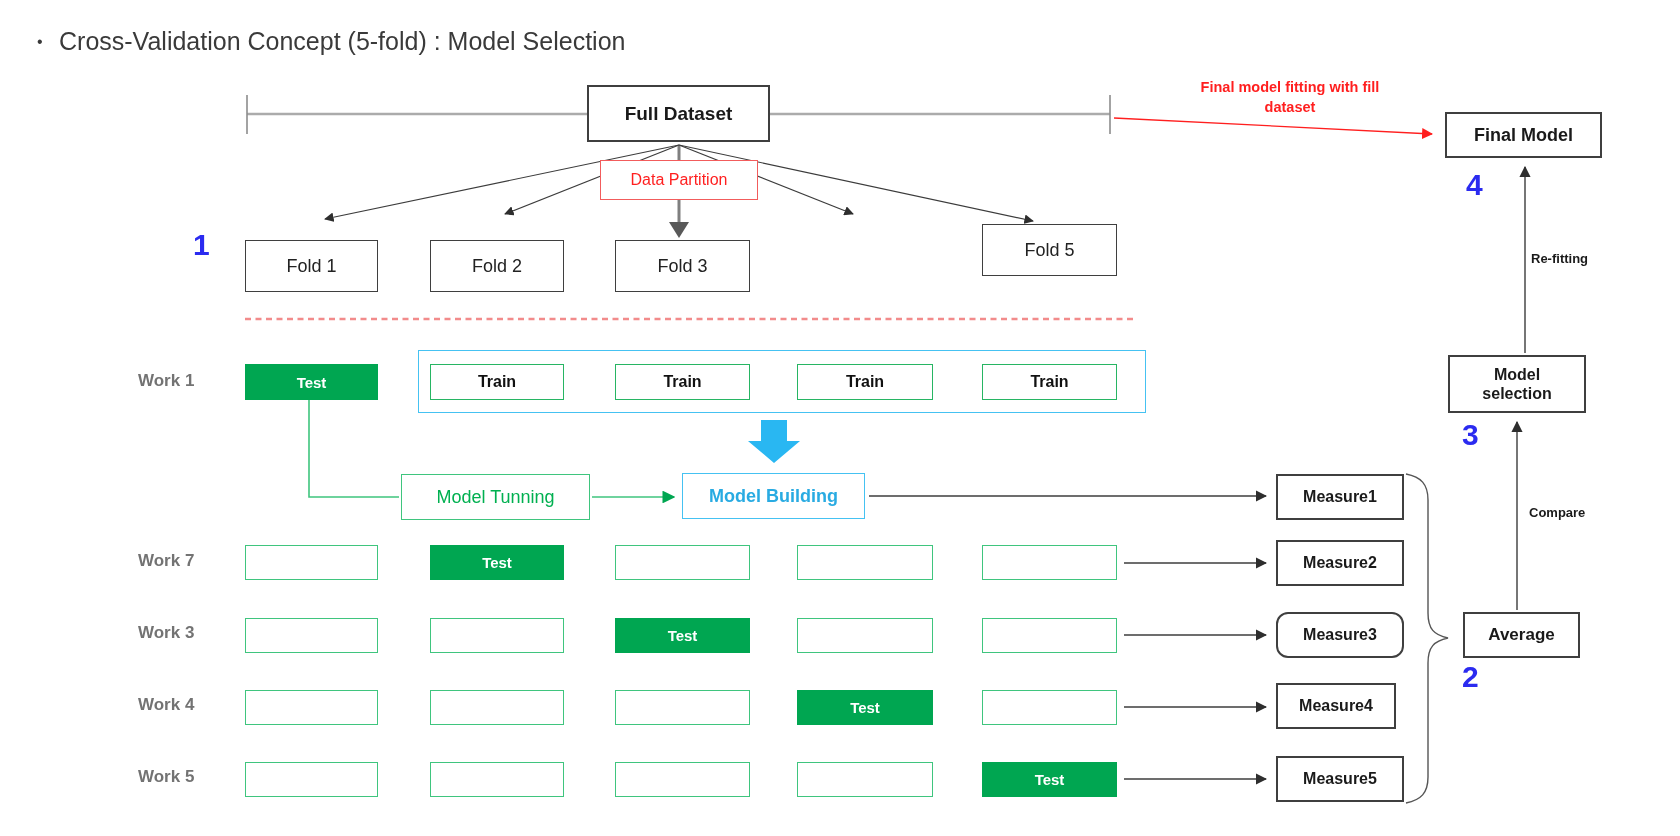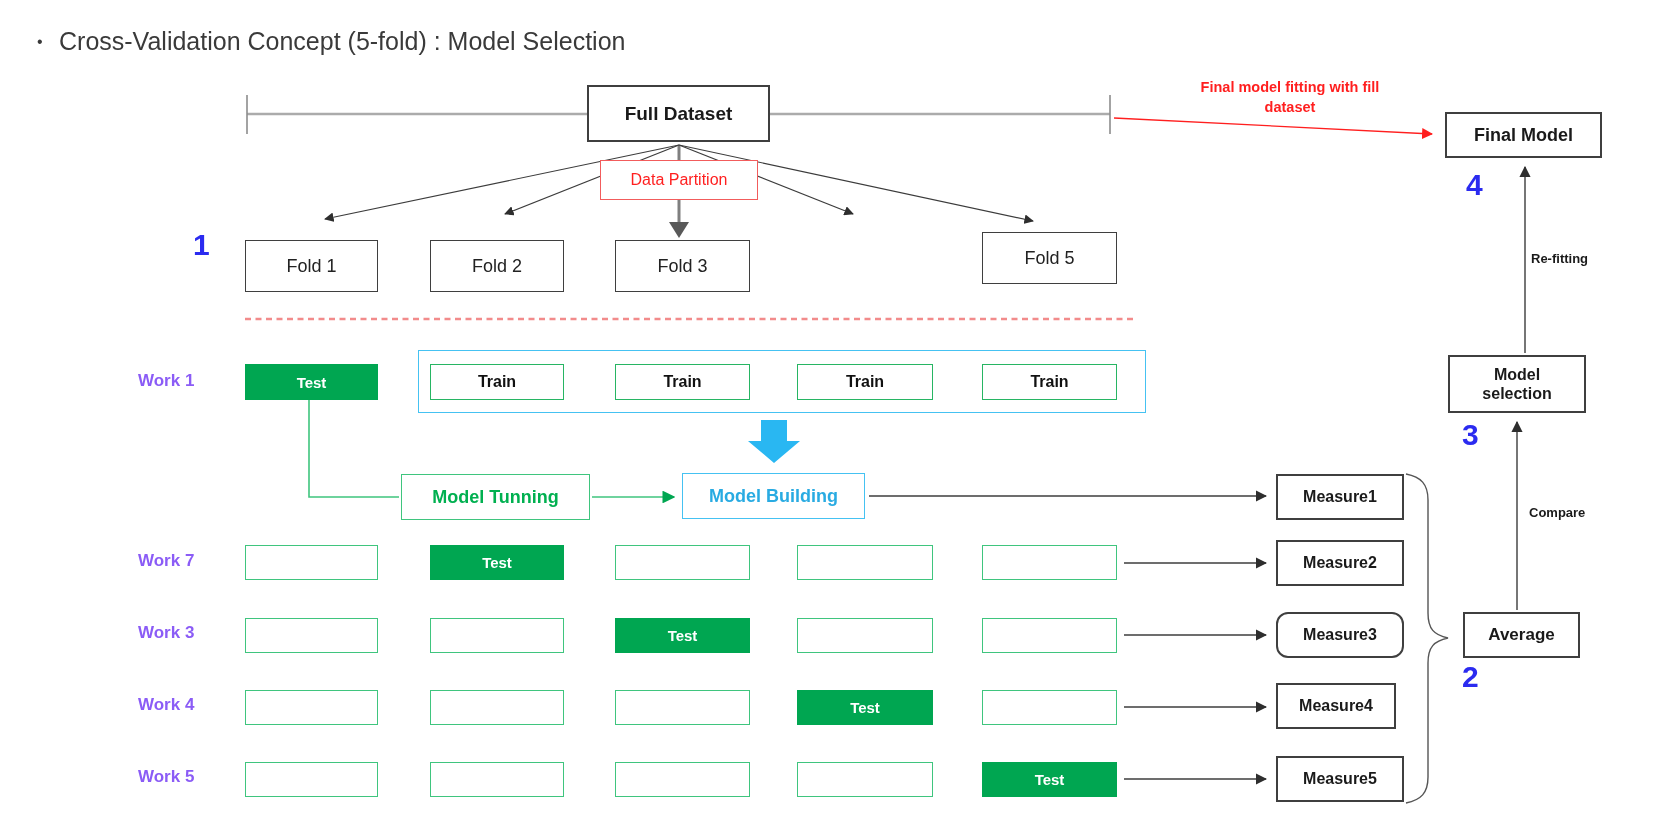--- a/index.html
+++ b/index.html
@@ -8,24 +8,24 @@
   svg.connectors{position:absolute;left:0;top:0;width:1680px;height:836px;}
   .box{position:absolute;box-sizing:border-box;display:flex;align-items:center;justify-content:center;
        background:#fff;font-family:"Liberation Sans",sans-serif;}
   .darkbox{border:2px solid #3f3f3f;font-weight:bold;color:#1a1a1a;}
   .foldbox{border:1.7px solid #3f3f3f;font-weight:400;font-size:18px;color:#222;}
   .measurebox{border:2.5px solid #3f3f3f;font-weight:bold;font-size:16px;color:#1a1a1a;}
   .workcell{border:1.6px solid #3fc57e;background:#fff;}
   .testcell{background:#00a651;color:#fff;font-weight:bold;font-size:15px;border:none;}
   .traincell{border:1.6px solid #27b563;font-weight:bold;font-size:16px;color:#111;}
   .cyanframe{border:1.8px solid #45c2f2;background:transparent;}
-  .greenbox{border:1.8px solid #3fc57e;color:#00b050;font-weight:bold;font-size:18px;}
+  .greenbox{border:1.8px solid #3fc57e;color:#00b050;font-weight:normal;font-size:18px;}
   .cyanbox{border:1.8px solid #45c2f2;color:#29abe2;font-weight:bold;font-size:18px;}
   .redbox{border:1.6px solid #f25c5c;color:#ff1f1f;font-size:16px;font-weight:400;}
-  .worklabel{position:absolute;font-weight:bold;font-size:17px;color:#8b5cf6;}
+  .worklabel{position:absolute;font-weight:bold;font-size:17px;color:#737373;}
   .bluenum{position:absolute;color:#2b2bf0;font-weight:bold;font-size:30px;line-height:1;}
   .smalllabel{position:absolute;font-weight:bold;font-size:13px;color:#1a1a1a;}
   .rednote{position:absolute;color:#ff1f1f;font-weight:bold;font-size:14.5px;text-align:center;line-height:1.35;}
   .pagetitle{position:absolute;font-size:25px;color:#3a3a3a;}
   .bullet{position:absolute;font-size:16px;color:#3a3a3a;}
 </style>
 </head>
 <body>
 
 <div class="canvas">
@@ -83,21 +83,21 @@
 
   <div class="box darkbox" style="left:587px;top:85px;width:183px;height:57px;font-size:19px;">Full Dataset</div>
   <div class="box redbox" style="left:600px;top:160px;width:158px;height:40px;">Data Partition</div>
 
   <div class="rednote" style="left:1195px;top:78px;width:190px;">Final model fitting with fill dataset</div>
 
   <div class="bluenum" style="left:193px;top:230px;">1</div>
   <div class="box foldbox" style="left:245px;top:240px;width:133px;height:52px;">Fold 1</div>
   <div class="box foldbox" style="left:430px;top:240px;width:134px;height:52px;">Fold 2</div>
   <div class="box foldbox" style="left:615px;top:240px;width:135px;height:52px;">Fold 3</div>
-  <div class="box foldbox" style="left:982px;top:232px;width:135px;height:52px;">Fold 5</div>
+  <div class="box foldbox" style="left:982px;top:224px;width:135px;height:52px;">Fold 5</div>
 
   <div class="worklabel" style="left:138px;top:371px;">Work 1</div>
   <div class="box testcell" style="left:245px;top:364px;width:133px;height:36px;">Test</div>
   <div class="box cyanframe" style="left:418px;top:350px;width:728px;height:63px;"></div>
   <div class="box traincell" style="left:430px;top:364px;width:134px;height:36px;">Train</div>
   <div class="box traincell" style="left:615px;top:364px;width:135px;height:36px;">Train</div>
   <div class="box traincell" style="left:797px;top:364px;width:136px;height:36px;">Train</div>
   <div class="box traincell" style="left:982px;top:364px;width:135px;height:36px;">Train</div>
 
   <div class="box greenbox" style="left:401px;top:474px;width:189px;height:46px;">Model Tunning</div>

